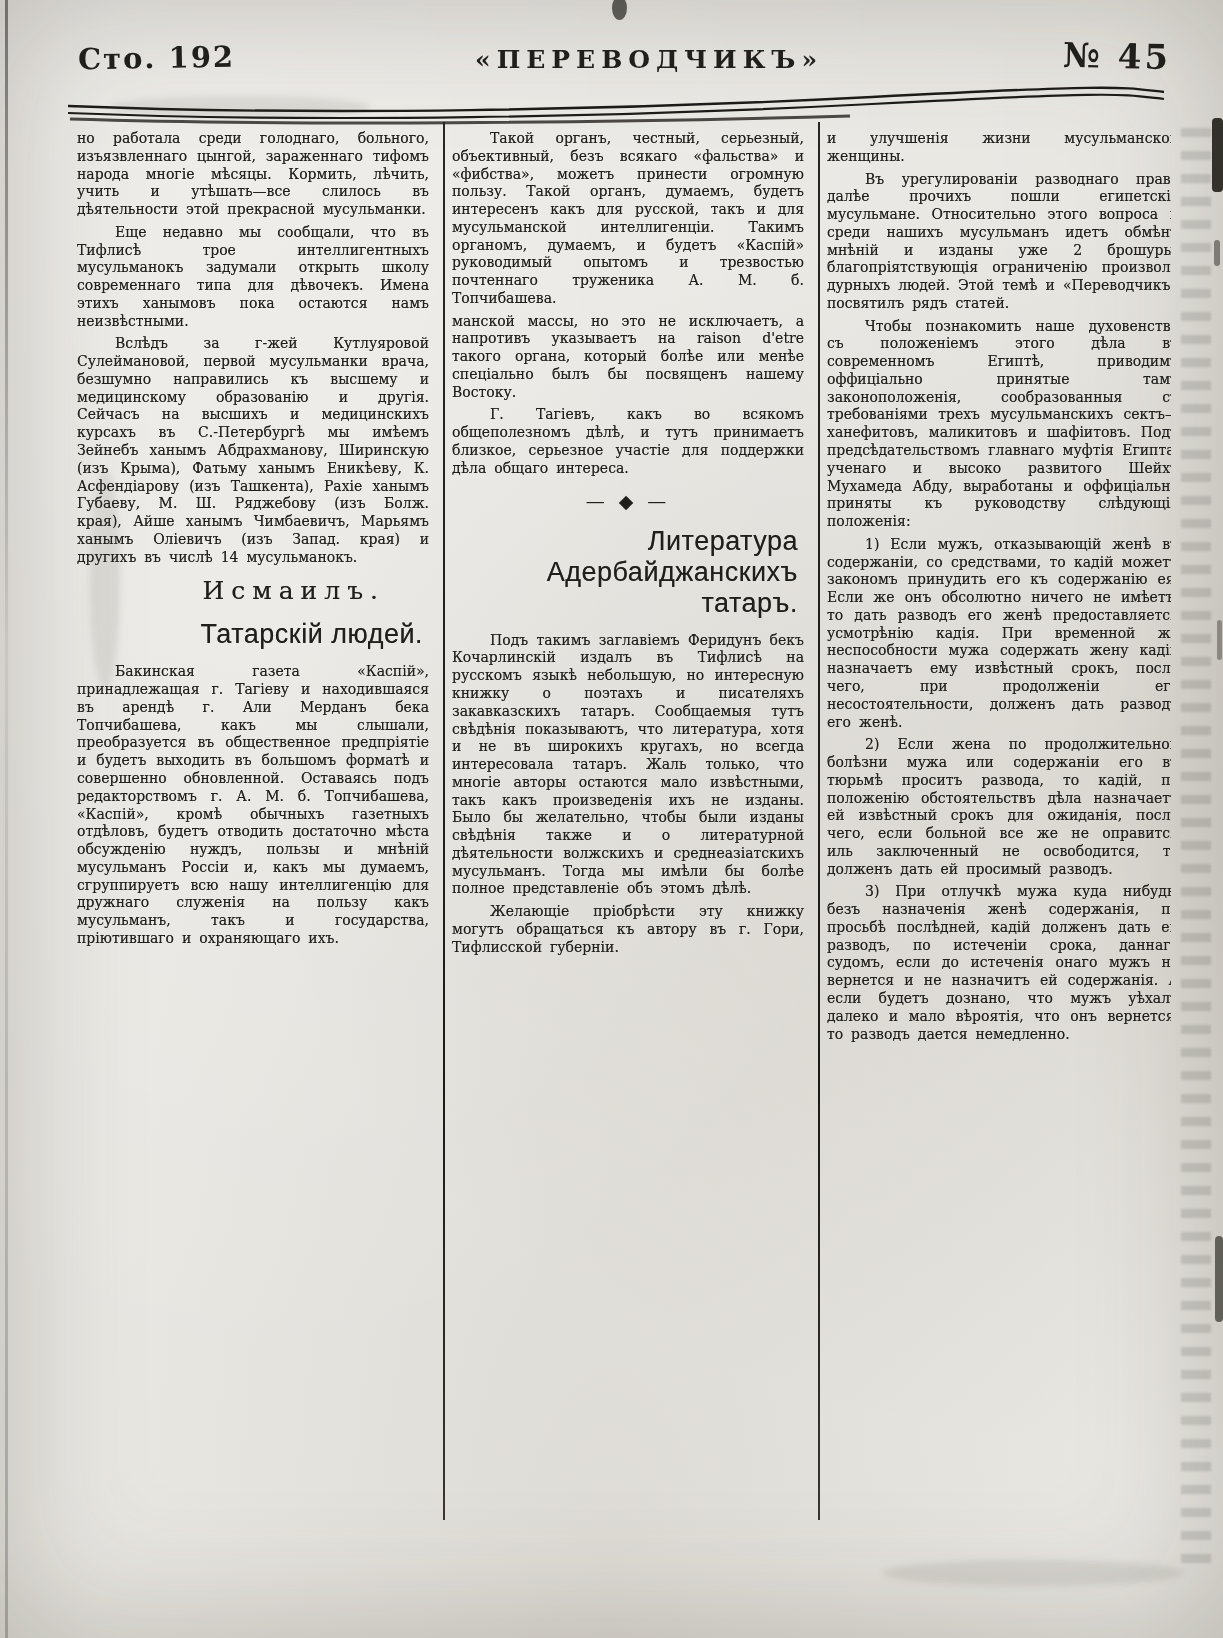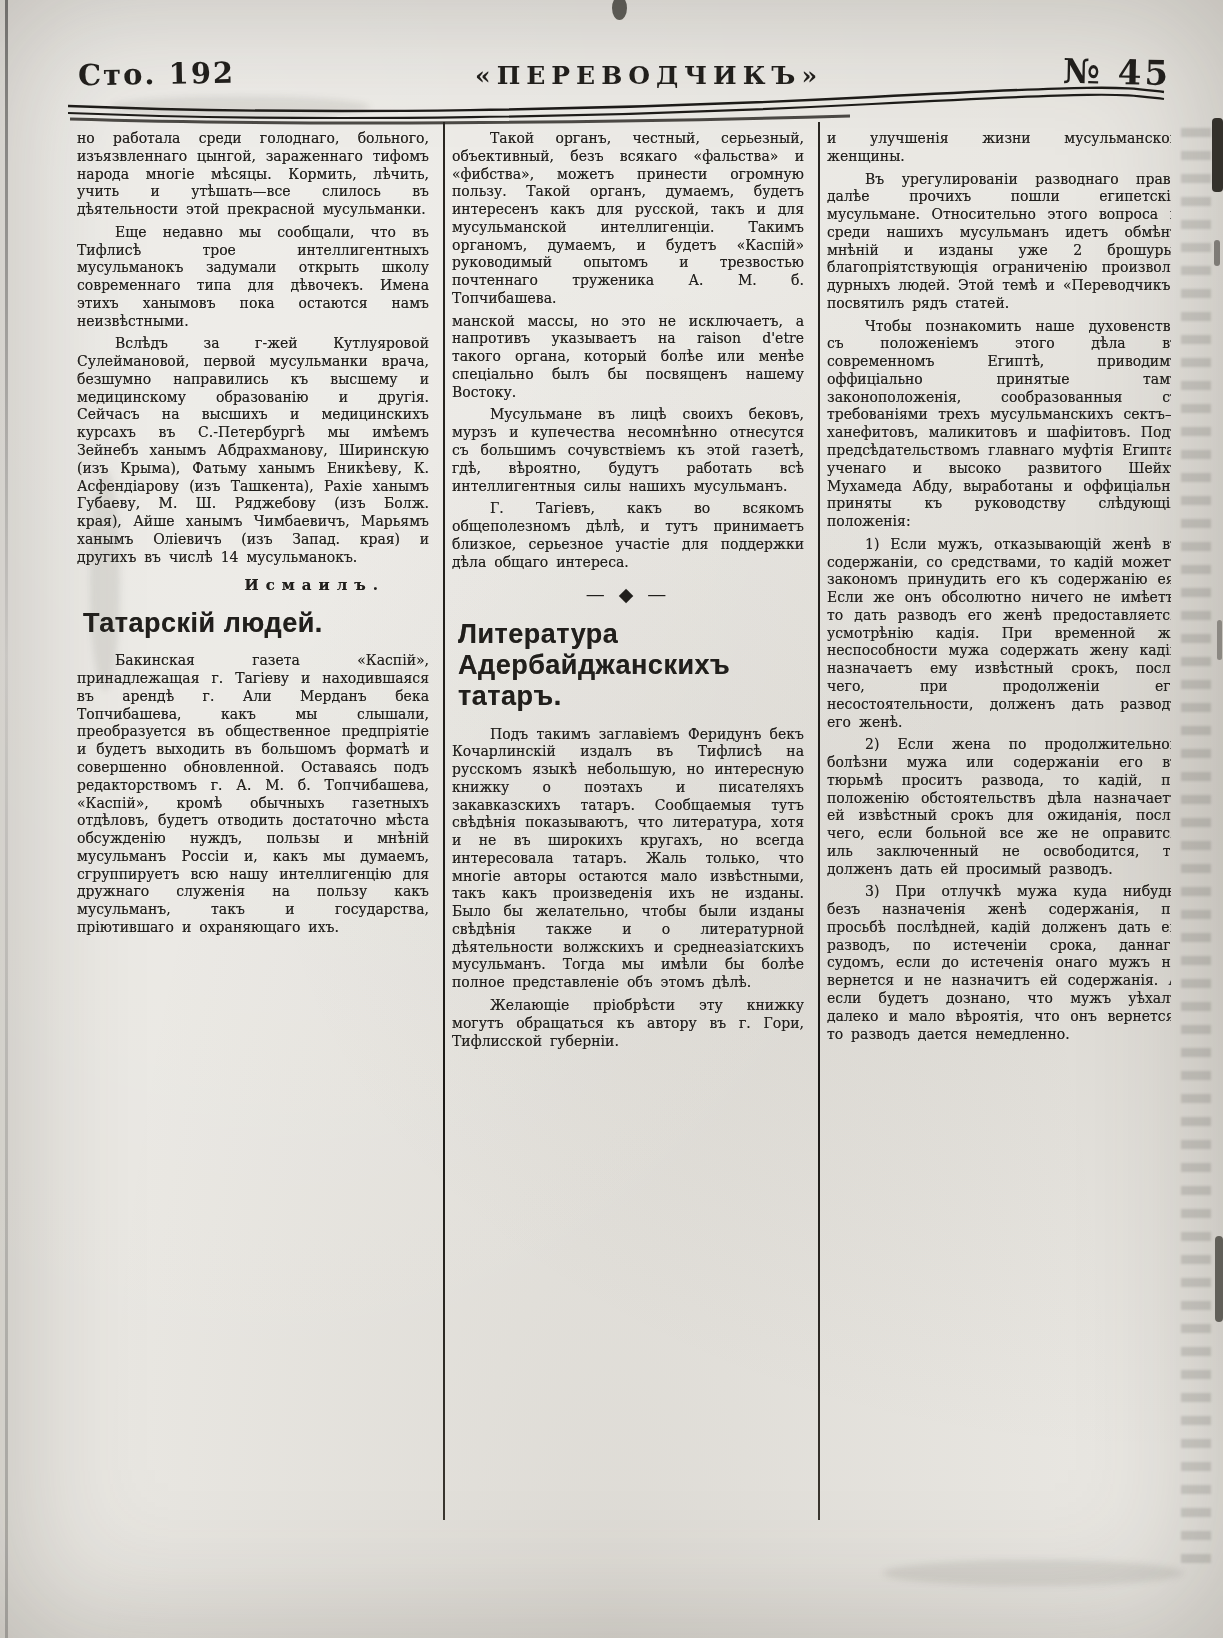--- a/index.html
+++ b/index.html
@@ -11,21 +11,21 @@
     background-image:
       radial-gradient(ellipse at 20% 10%, rgba(255,255,255,.25), rgba(255,255,255,0) 60%),
       radial-gradient(ellipse at 95% 50%, rgba(90,80,65,.10), rgba(90,80,65,0) 55%),
       radial-gradient(ellipse at 50% 100%, rgba(90,80,65,.08), rgba(90,80,65,0) 60%);
     box-shadow:inset 0 0 140px rgba(70,62,50,.28);
     overflow:hidden;
     font-family:"DejaVu Serif",serif;
     color:#211f1c;
   }
   
-  .hdr{position:absolute;top:52px;left:78px;right:52px;display:flex;align-items:baseline;}
+  .hdr{position:absolute;top:36px;left:78px;right:52px;display:flex;align-items:baseline;}
   .hdr .pgno{font-size:29px;font-weight:700;letter-spacing:2px;transform:rotate(-1deg);}
   .hdr .mast{flex:1;text-align:center;font-size:25px;font-weight:700;letter-spacing:6px;word-spacing:4px;}
   .hdr .issue{font-size:34px;font-weight:700;letter-spacing:3px;transform:rotate(1.2deg);}
   .toprule{position:absolute;top:86px;left:0;width:1223px;height:46px;}
   
   .cols{
     position:absolute;top:122px;left:75px;width:1096px;height:1398px;
     display:flex;overflow:hidden;
   }
   .col{flex:0 0 352px;padding:8px 9px 0 2px;overflow:hidden;}
@@ -34,28 +34,27 @@
   
   .bp{
     font-size:14px;line-height:1.27;margin:0 0 5px;
     text-align:justify;text-indent:38px;
     word-spacing:3.5px;
     text-shadow:0 0 .6px rgba(20,18,15,.55);
   }
   .ni{text-indent:0;}
   .sig{
     text-indent:0;text-align:right;padding-right:44px;
-    letter-spacing:7px;margin:10px 0 6px;font-size:15px;
+    letter-spacing:7px;margin:10px 0 6px;font-size:25px;
     text-shadow:0 0 .6px rgba(20,18,15,.55);
-    font-weight:bold;
   }
   .art-head{
     font-family:"Liberation Sans","DejaVu Sans",sans-serif;
-    font-weight:700;font-size:27px;line-height:1.15;
-    text-align:left;margin:14px 6px 13px;letter-spacing:.5px;
+    font-weight:400;font-size:27px;line-height:1.15;
+    text-align:right;margin:14px 6px 13px;letter-spacing:.5px;
     text-shadow:0 0 .5px rgba(20,18,15,.6);
   }
   .ornament{
     text-align:center;margin:12px 0 9px;font-size:19px;
     letter-spacing:4px;text-indent:0;
   }
   
   .blot{position:absolute;background:#17150f;pointer-events:none;}
   .blot.b1{right:0;top:118px;width:11px;height:74px;opacity:.85;border-radius:4px;}
   .blot.b2{right:3px;top:240px;width:6px;height:26px;opacity:.45;border-radius:3px;}
@@ -107,21 +106,20 @@
       <h2 class="art-head">Татарскій людей.</h2>
       <p class="bp">Бакинская газета «Каспій», принадлежащая г. Тагіеву и находившаяся въ арендѣ г. Али Мерданъ бека Топчибашева, какъ мы слышали, преобразуется въ общественное предпріятіе и будетъ выходить въ большомъ форматѣ и совершенно обновленной. Оставаясь подъ редакторствомъ г. А. М. б. Топчибашева, «Каспій», кромѣ обычныхъ газетныхъ отдѣловъ, будетъ отводить достаточно мѣста обсужденію нуждъ, пользы и мнѣній мусульманъ Россіи и, какъ мы думаемъ, сгруппируетъ всю нашу интеллигенцію для дружнаго служенія на пользу какъ мусульманъ, такъ и государства, пріютившаго и охраняющаго ихъ.</p>
 
     </section>
 
     <div class="vrule"></div>
 
     <section class="col">
       <p class="bp">Такой органъ, честный, серьезный, объективный, безъ всякаго «фальства» и «фибства», можетъ принести огромную пользу. Такой органъ, думаемъ, будетъ интересенъ какъ для русской, такъ и для мусульманской интеллигенціи. Такимъ органомъ, думаемъ, и будетъ «Каспій» руководимый опытомъ и трезвостью почтеннаго труженика А. М. б. Топчибашева.</p>
       <p class="bp ni">манской массы, но это не исключаетъ, а напротивъ указываетъ на raison d'etre такого органа, который болѣе или менѣе спеціально былъ бы посвященъ нашему Востоку.</p>
-      <p class="bp">Мусульмане въ лицѣ своихъ бековъ, мурзъ и купечества несомнѣнно отнесутся съ большимъ сочувствіемъ къ этой газетѣ, гдѣ, вѣроятно, будутъ работать всѣ интеллигентныя силы нашихъ мусульманъ.</p>
       <p class="bp">Г. Тагіевъ, какъ во всякомъ общеполезномъ дѣлѣ, и тутъ принимаетъ близкое, серьезное участіе для поддержки дѣла общаго интереса.</p>
       <div class="ornament">— ◆ —</div>
       <h2 class="art-head">Литература Адербайджанскихъ татаръ.</h2>
       <p class="bp">Подъ такимъ заглавіемъ Феридунъ бекъ Кочарлинскій издалъ въ Тифлисѣ на русскомъ языкѣ небольшую, но интересную книжку о поэтахъ и писателяхъ закавказскихъ татаръ. Сообщаемыя тутъ свѣдѣнія показываютъ, что литература, хотя и не въ широкихъ кругахъ, но всегда интересовала татаръ. Жаль только, что многіе авторы остаются мало извѣстными, такъ какъ произведенія ихъ не изданы. Было бы желательно, чтобы были изданы свѣдѣнія также и о литературной дѣятельности волжскихъ и среднеазіатскихъ мусульманъ. Тогда мы имѣли бы болѣе полное представленіе объ этомъ дѣлѣ.</p>
       <p class="bp">Желающіе пріобрѣсти эту книжку могутъ обращаться къ автору въ г. Гори, Тифлисской губерніи.</p>
 
     </section>
 
     <div class="vrule v2"></div>
 

